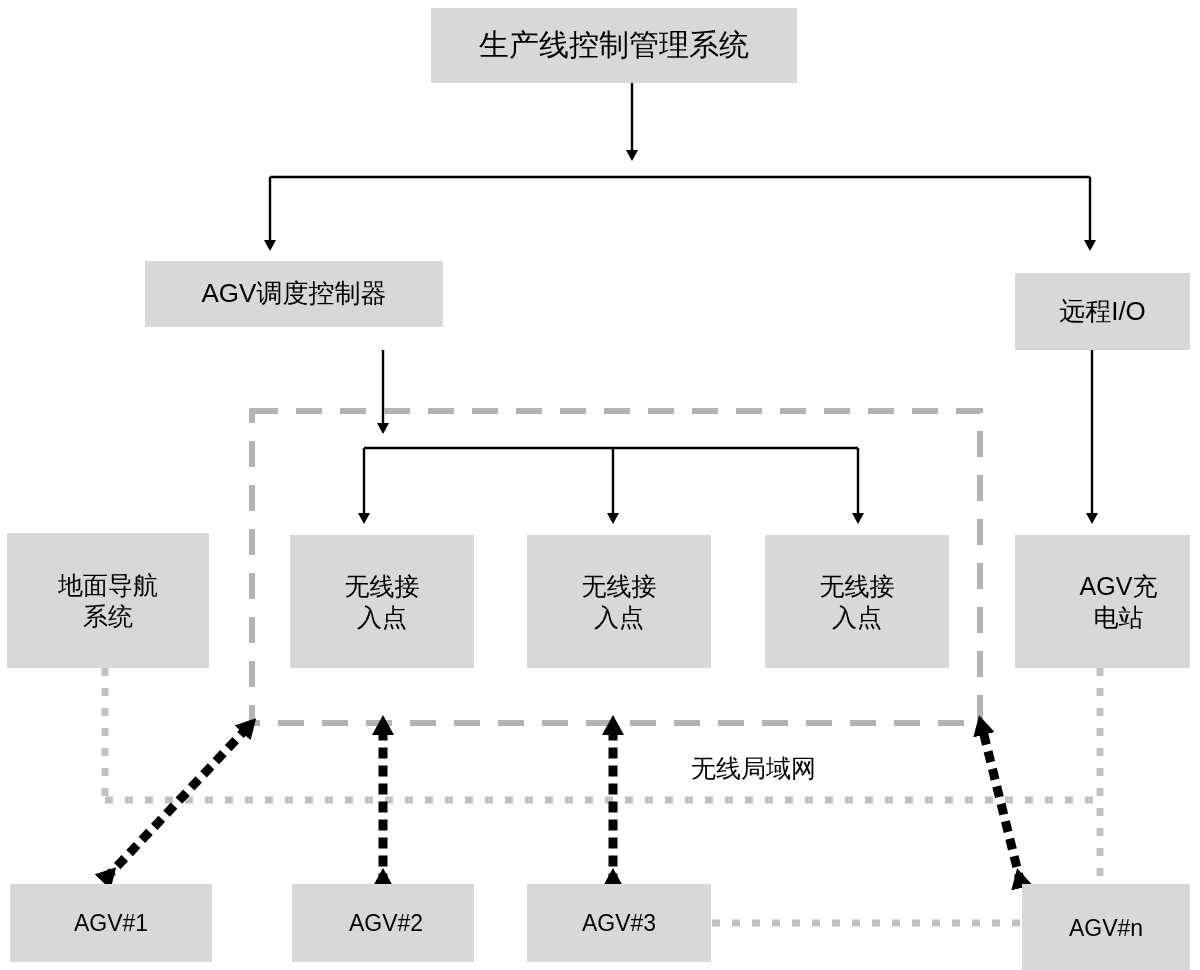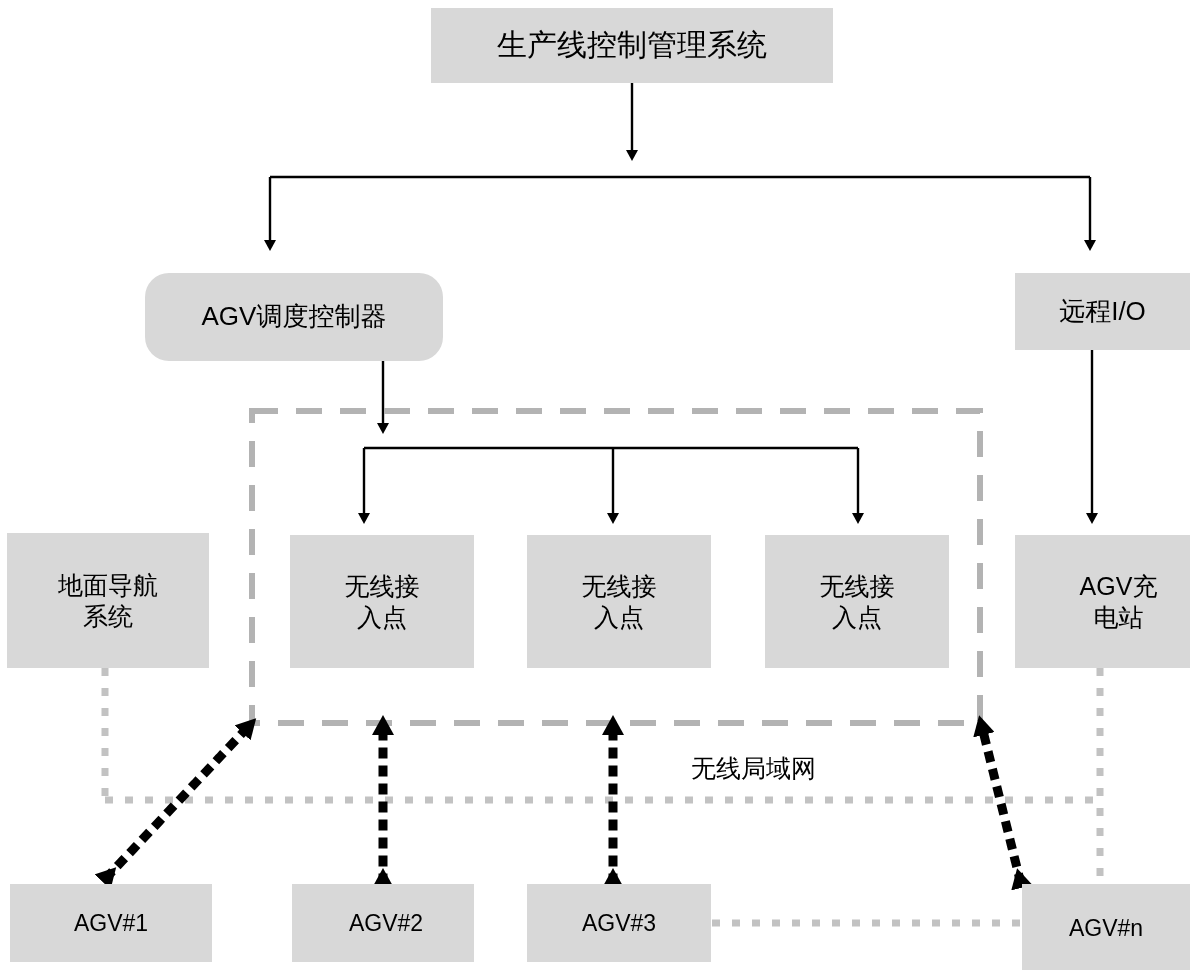--- a/index.html
+++ b/index.html
@@ -116,23 +116,23 @@
       <line x1="383" y1="880" x2="383" y2="727" stroke="#000" stroke-width="9" stroke-dasharray="2 16" stroke-linecap="square" marker-start="url(#arrowFatStart)" marker-end="url(#arrowFat)"></line>
     </g>
     <g>
       <line x1="613" y1="880" x2="613" y2="727" stroke="#000" stroke-width="9" stroke-dasharray="2 16" stroke-linecap="square" marker-start="url(#arrowFatStart)" marker-end="url(#arrowFat)"></line>
     </g>
     <g>
       <line x1="1020" y1="880" x2="982" y2="727" stroke="#000" stroke-width="9" stroke-dasharray="2 16" stroke-linecap="square" marker-start="url(#arrowFatStart)" marker-end="url(#arrowFat)"></line>
     </g>
   </svg>
 
-  <div class="node node-xl" style="left:431px; top:8px; width:402px; height:75px;">生产线控制管理系统</div>
+  <div class="node node-xl" style="left:431px; top:8px; width:366px; height:75px;">生产线控制管理系统</div>
 
-  <div class="node node-lg" style="left:145px; top:273px; width:298px; height:88px;border-radius:24px;">AGV调度控制器</div>
+  <div class="node node-lg" style="left:145px; top:261px; width:298px; height:66px;">AGV调度控制器</div>
 
   <div class="node node-lg" style="left:1015px; top:273px; width:175px; height:77px;">远程I/O</div>
 
   <div class="node node-md" style="left:7px; top:533px; width:202px; height:135px;">地面导航
 系统</div>
 
   <div class="node node-md" style="left:290px; top:535px; width:184px; height:133px;">无线接
 入点</div>
 
   <div class="node node-md" style="left:527px; top:535px; width:184px; height:133px;">无线接

